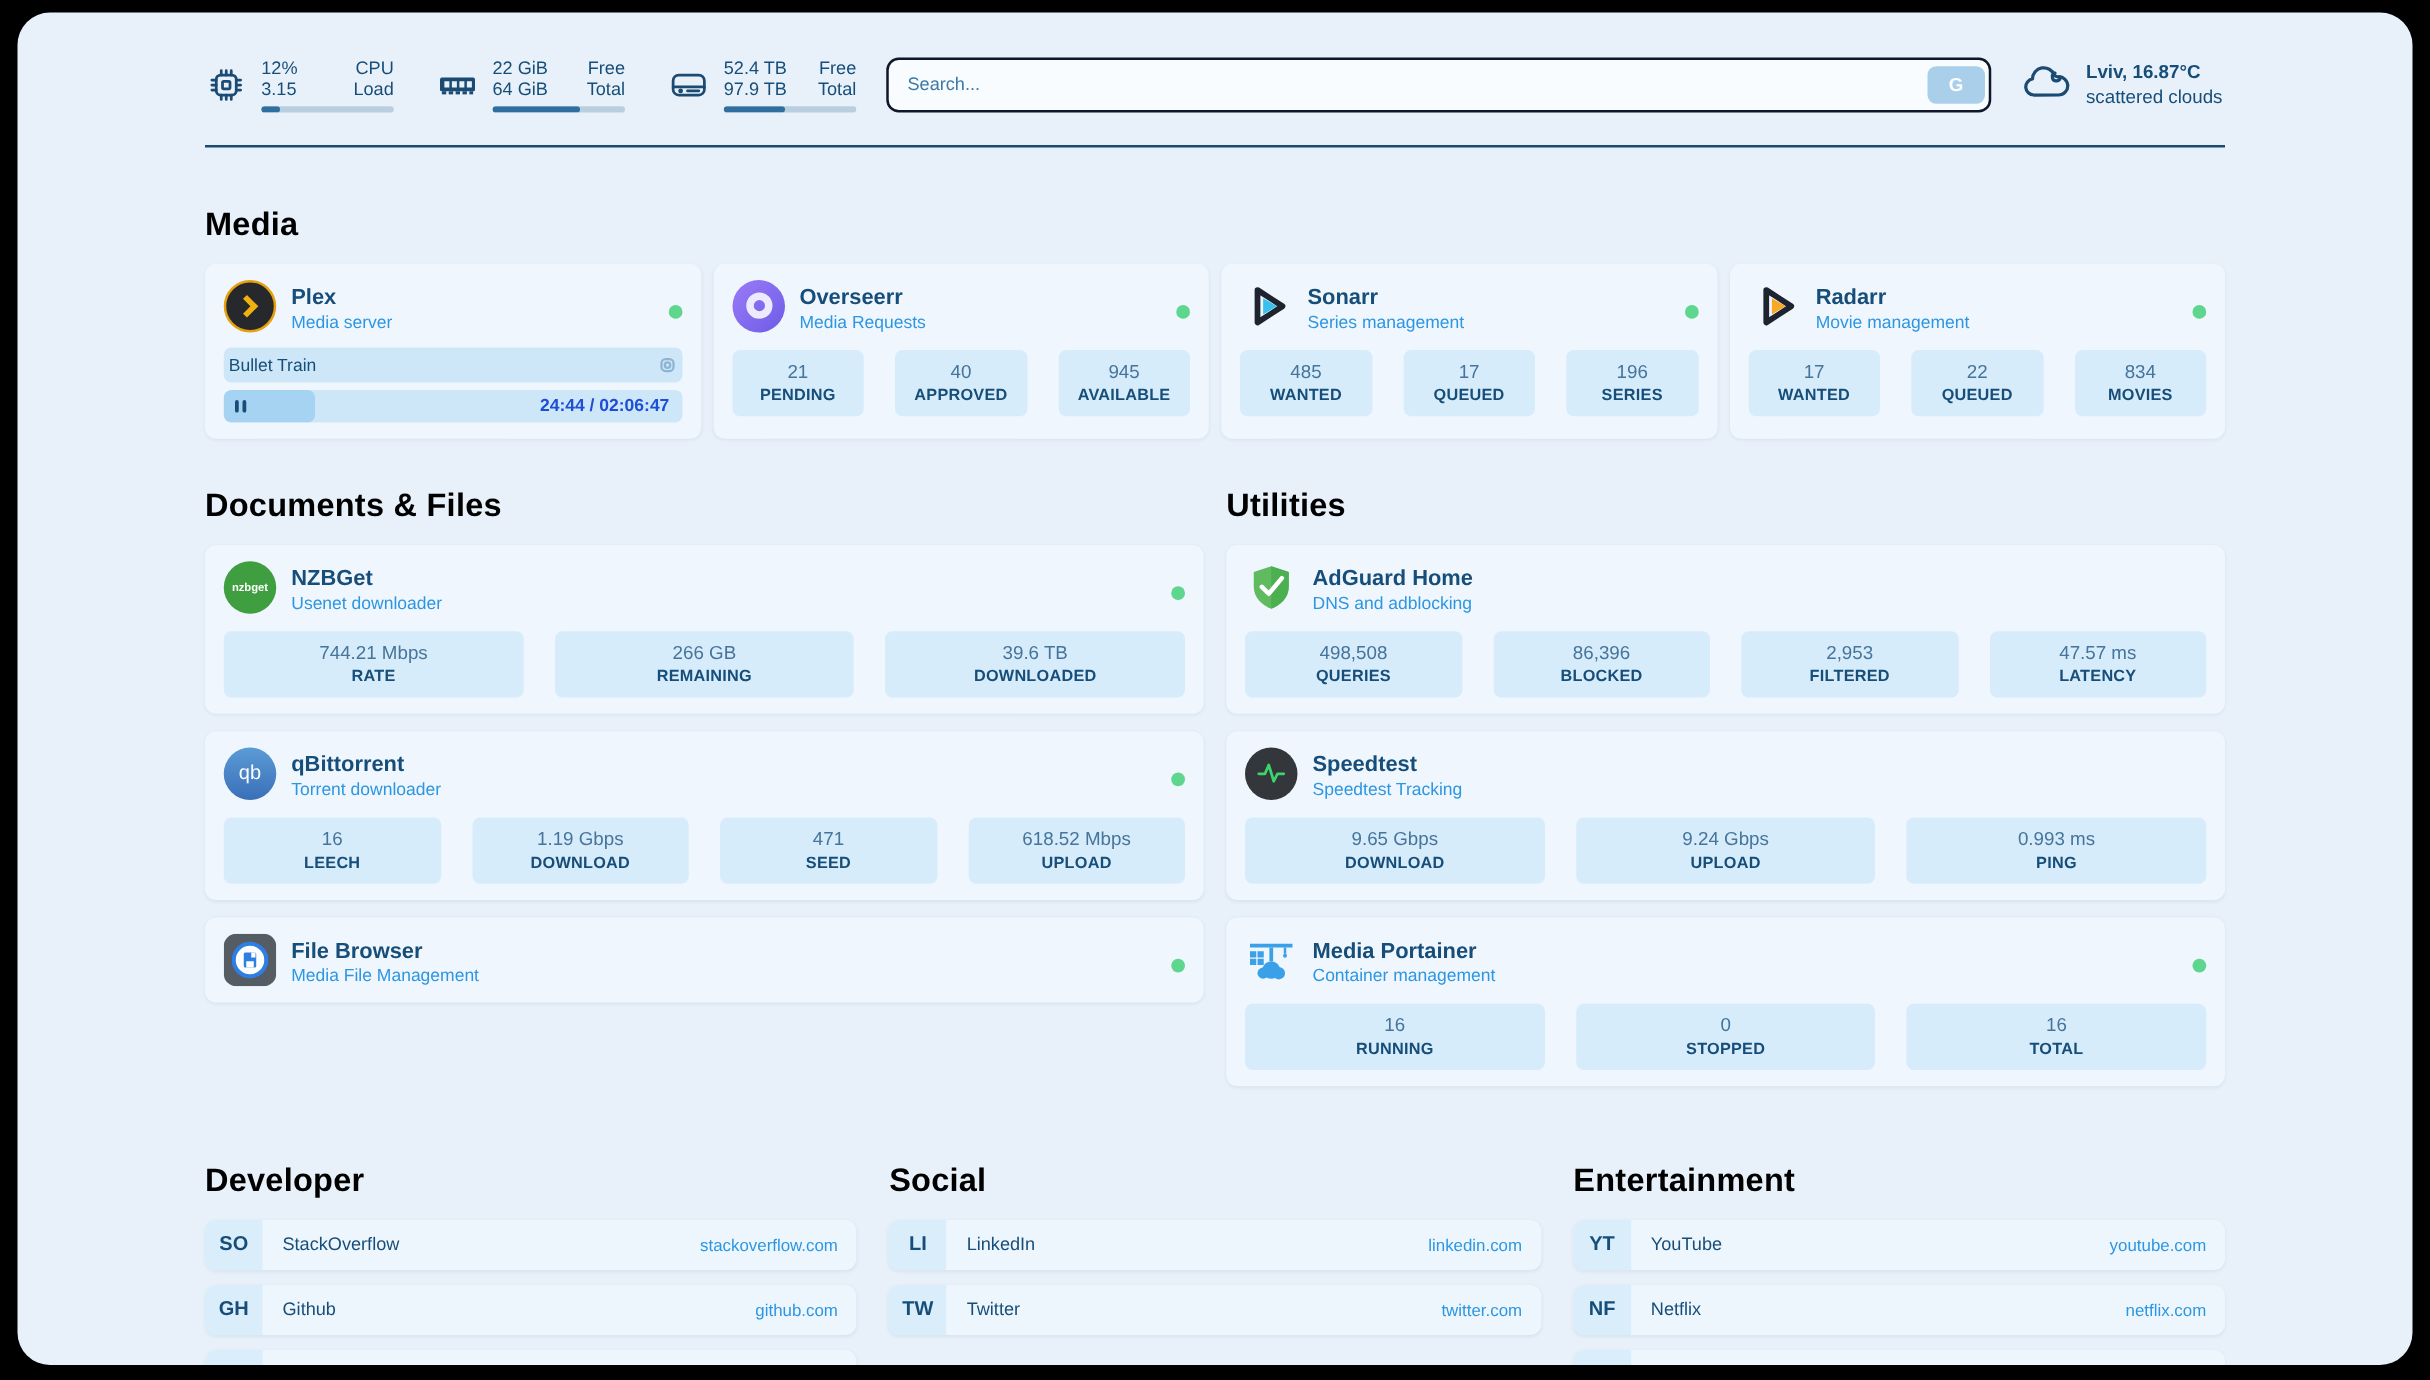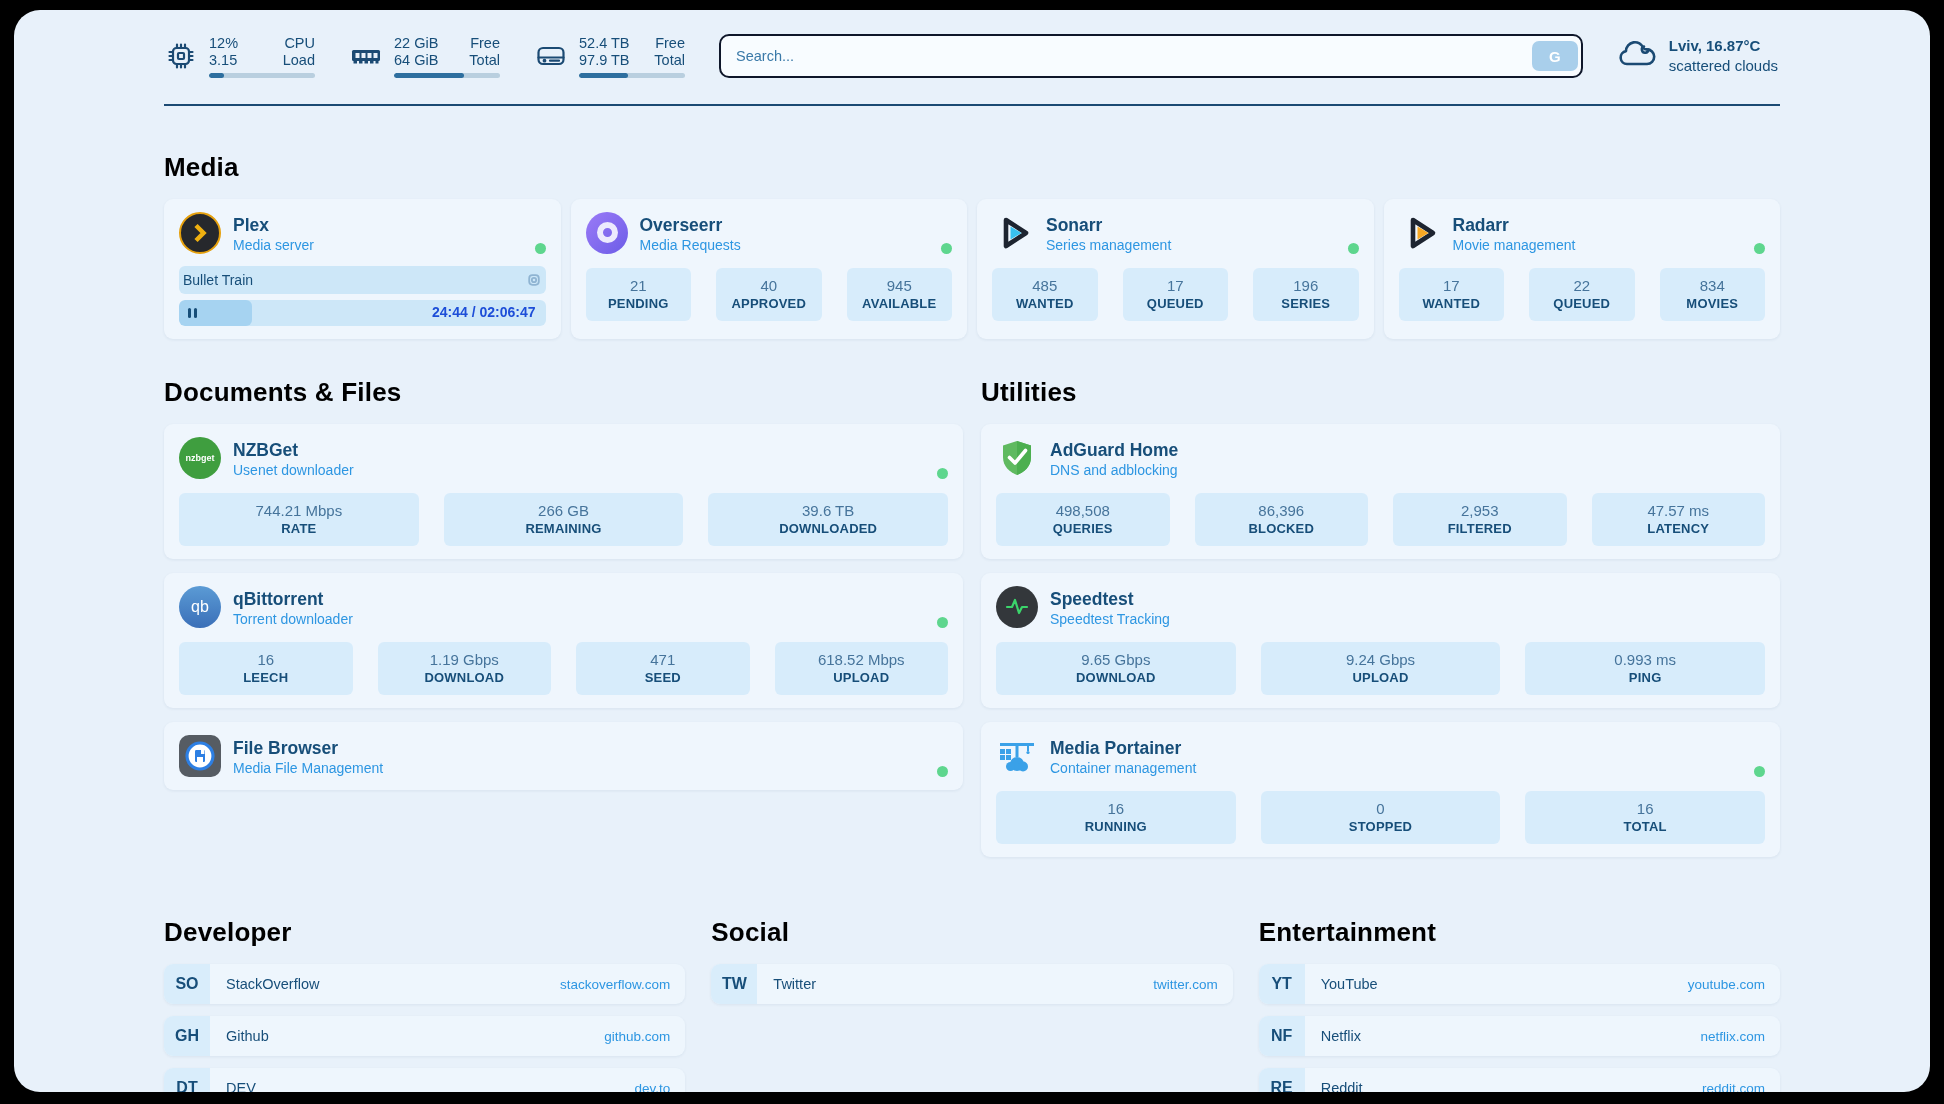--- a/index.html
+++ b/index.html
@@ -4,21 +4,21 @@
 <style>
   * { margin:0; padding:0; box-sizing:border-box; }
   html,body { width:1944px; height:1104px; background:#000; font-family:"Liberation Sans", sans-serif; }
   .page {
     position:absolute; left:14px; top:10px; right:14px; bottom:12px;
     background:#e8f1fa; border-radius:26px; overflow:hidden;
   }
   .content { width:1616px; margin:0 auto; }
 
   
-  .topbar { display:flex; align-items:center; padding-top:12px; gap:34px;margin-top:12px; }
+  .topbar { display:flex; align-items:center; padding-top:36px; gap:24px; }
   .resources { display:flex; gap:34px; }
   .res-widget { display:flex; align-items:center; gap:11px; }
   .res-icon { width:34px; height:34px; flex:0 0 auto; display:flex; align-items:center; justify-content:center; }
   .res-text { display:flex; flex-direction:column; }
   .res-cols { display:flex; gap:4px; }
   .res-col { display:flex; flex-direction:column; font-size:14.5px; line-height:17px; color:#174e79; font-weight:500; }
   .res-col.vals { min-width:58px; }
   .res-col.labs { min-width:44px; text-align:right; }
   .res-bar { margin-top:4px; height:5px; border-radius:3px; background:#b9cfdf; overflow:hidden; }
   .res-fill { height:100%; border-radius:3px; background:#2e6f9f; }
@@ -44,21 +44,21 @@
 
   
   .sec-title { font-size:26px; font-weight:700; color:#000000; letter-spacing:0.2px; }
   .media-title { margin-top:46px; }
   .grid4 { margin-top:16px; display:grid; grid-template-columns:repeat(4,1fr); gap:10px; }
 
   .card {
     background:#eff6fd; border-radius:9px; padding:13px 15px;
     box-shadow:0 1px 3px rgba(20,60,100,0.08); cursor:pointer;
   }
-  .card-head { display:flex; align-items:flex-end; gap:12px; }
+  .card-head { display:flex; align-items:center; gap:12px; }
   .svc-icon { width:42px; height:42px; flex:0 0 auto; position:relative; }
   .svc-names { padding-top:1px; }
   .svc-name { font-size:17.5px; font-weight:600; color:#174e79; line-height:22px; }
   .svc-sub { font-size:14px; color:#2d96e2; line-height:18px; }
   .dot { width:11px; height:11px; border-radius:50%; background:#5ed68e; margin-left:auto; margin-top:8px; flex:0 0 auto; }
 
   .stats { margin-top:14px; display:grid; gap:25px; }
   .stats-3 { grid-template-columns:repeat(3,1fr); }
   .stats-4 { grid-template-columns:repeat(4,1fr); }
   .stat { background:#d7ecfb; border-radius:6px; padding:8px 4px 9px; text-align:center; }
@@ -546,20 +546,25 @@
           <span class="bm-name">DEV</span>
           <span class="bm-url">dev.to</span>
         </div>
       </div>
     </div>
 
     <div>
       <h2 class="sec-title">Social</h2>
       <div class="bm-rows">
         <div class="bm-row">
+          <span class="bm-abbr">LI</span>
+          <span class="bm-name">LinkedIn</span>
+          <span class="bm-url">linkedin.com</span>
+        </div>
+        <div class="bm-row">
           <span class="bm-abbr">TW</span>
           <span class="bm-name">Twitter</span>
           <span class="bm-url">twitter.com</span>
         </div>
       </div>
     </div>
 
     <div>
       <h2 class="sec-title">Entertainment</h2>
       <div class="bm-rows">

